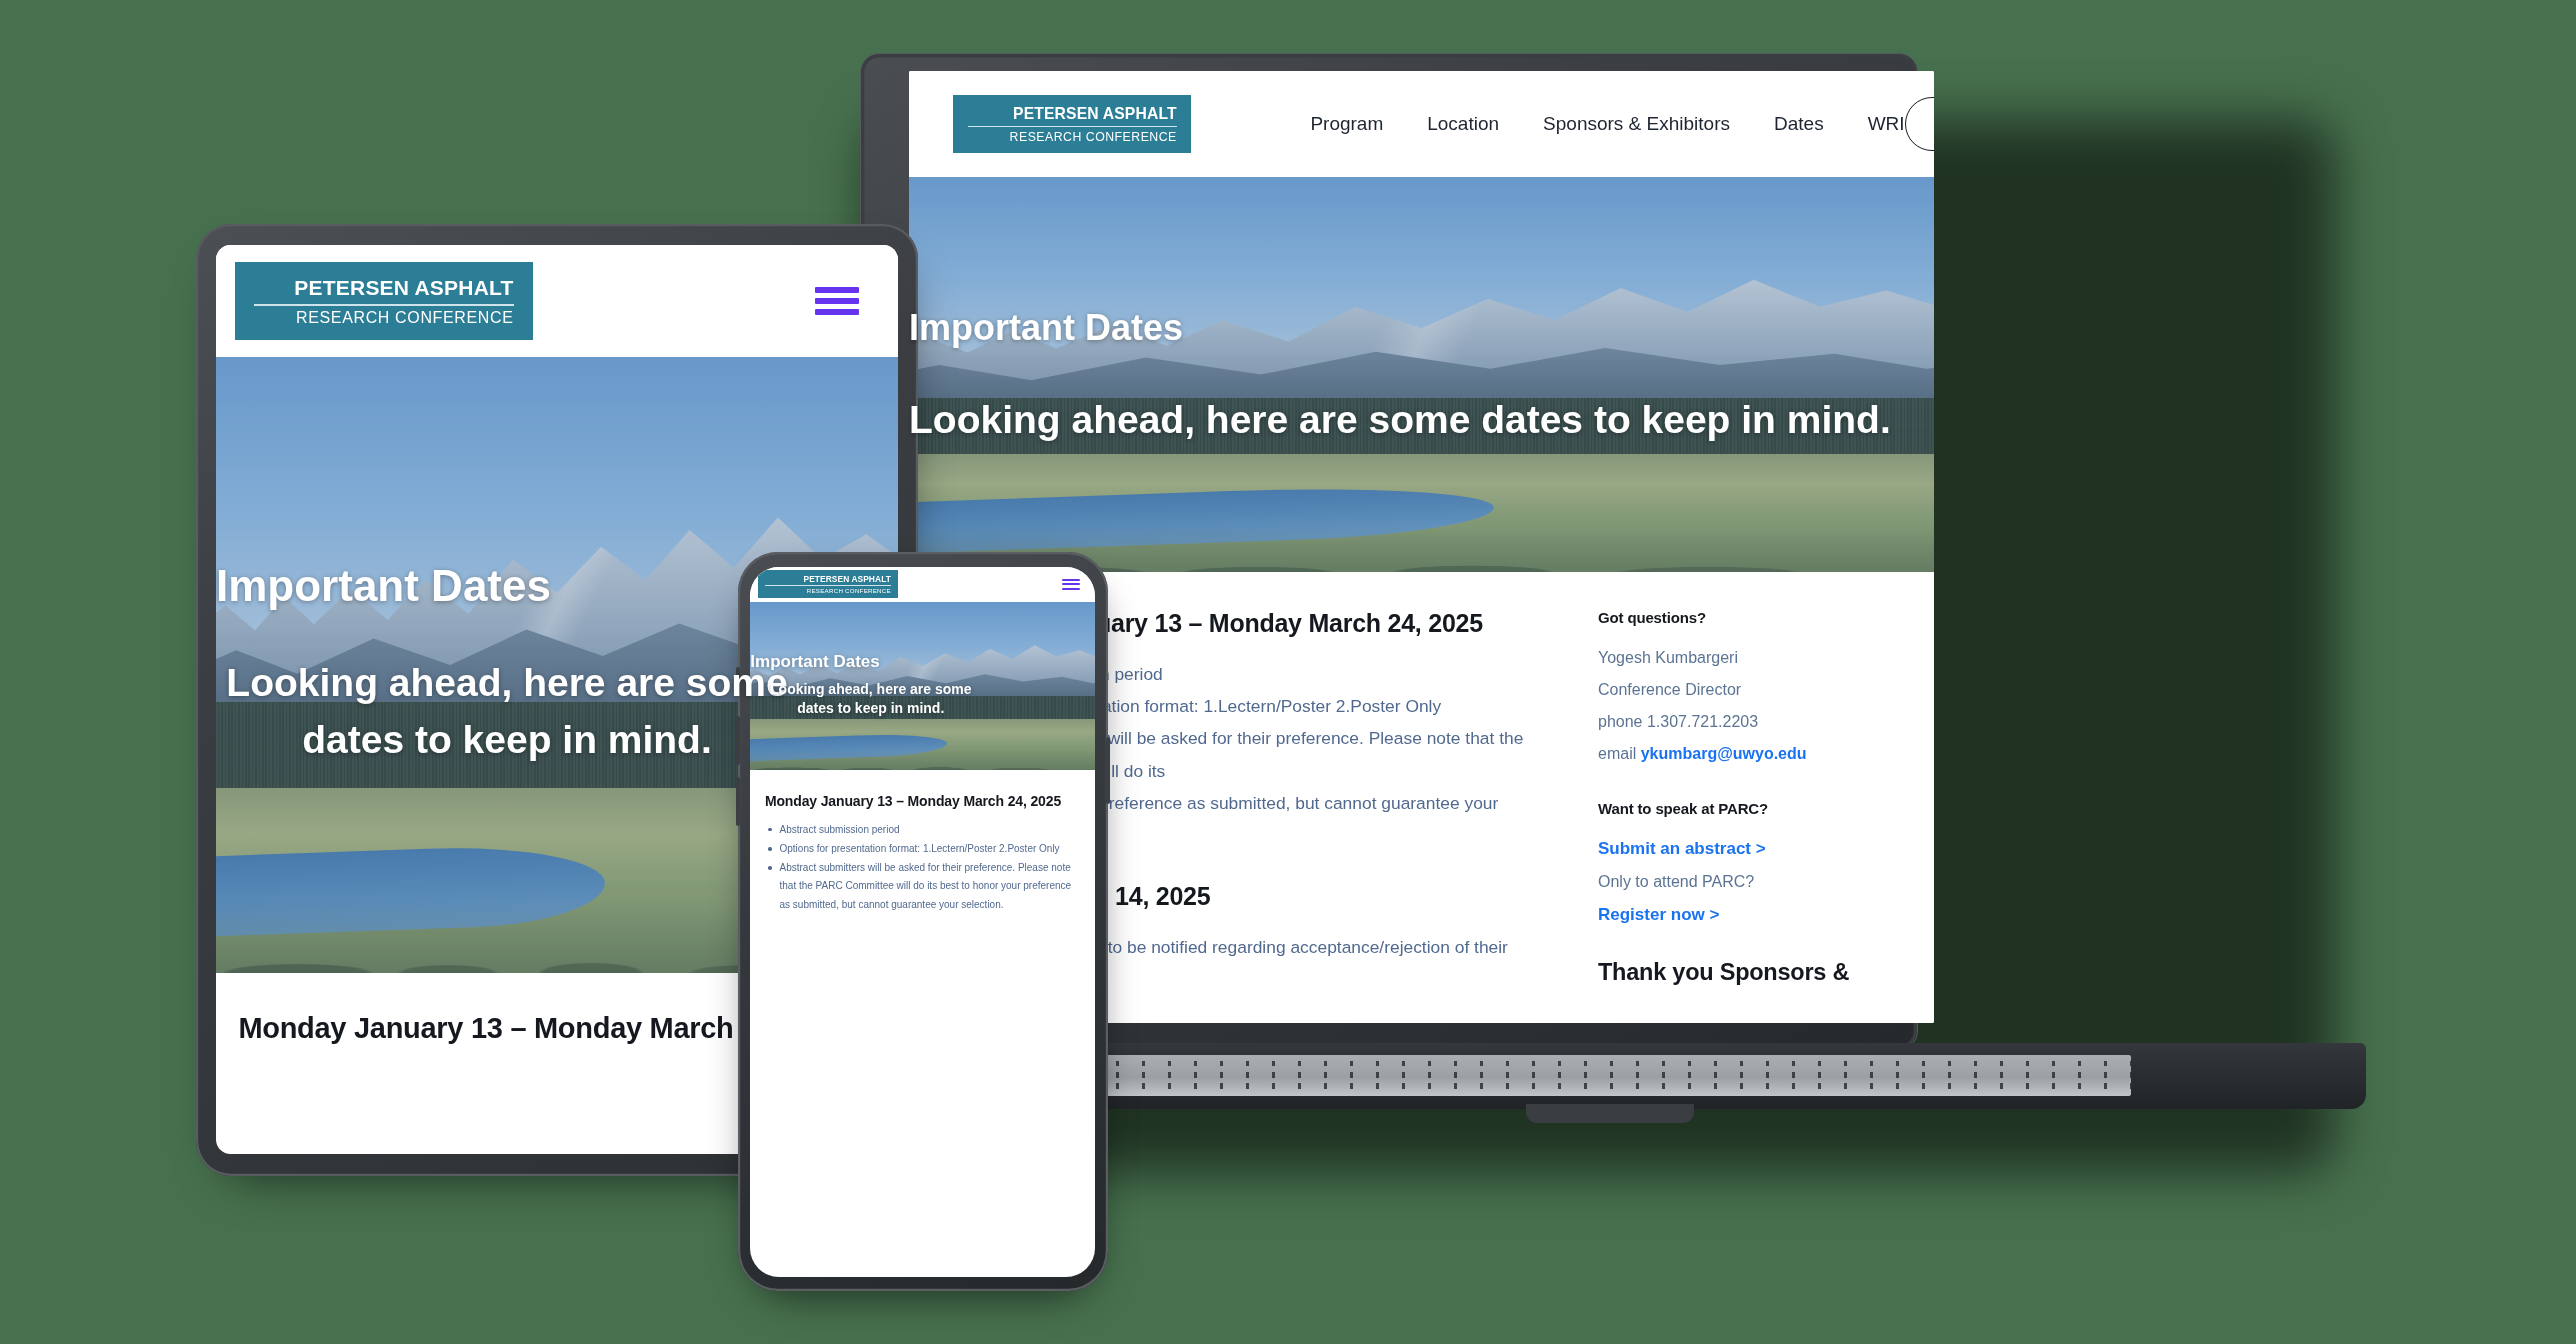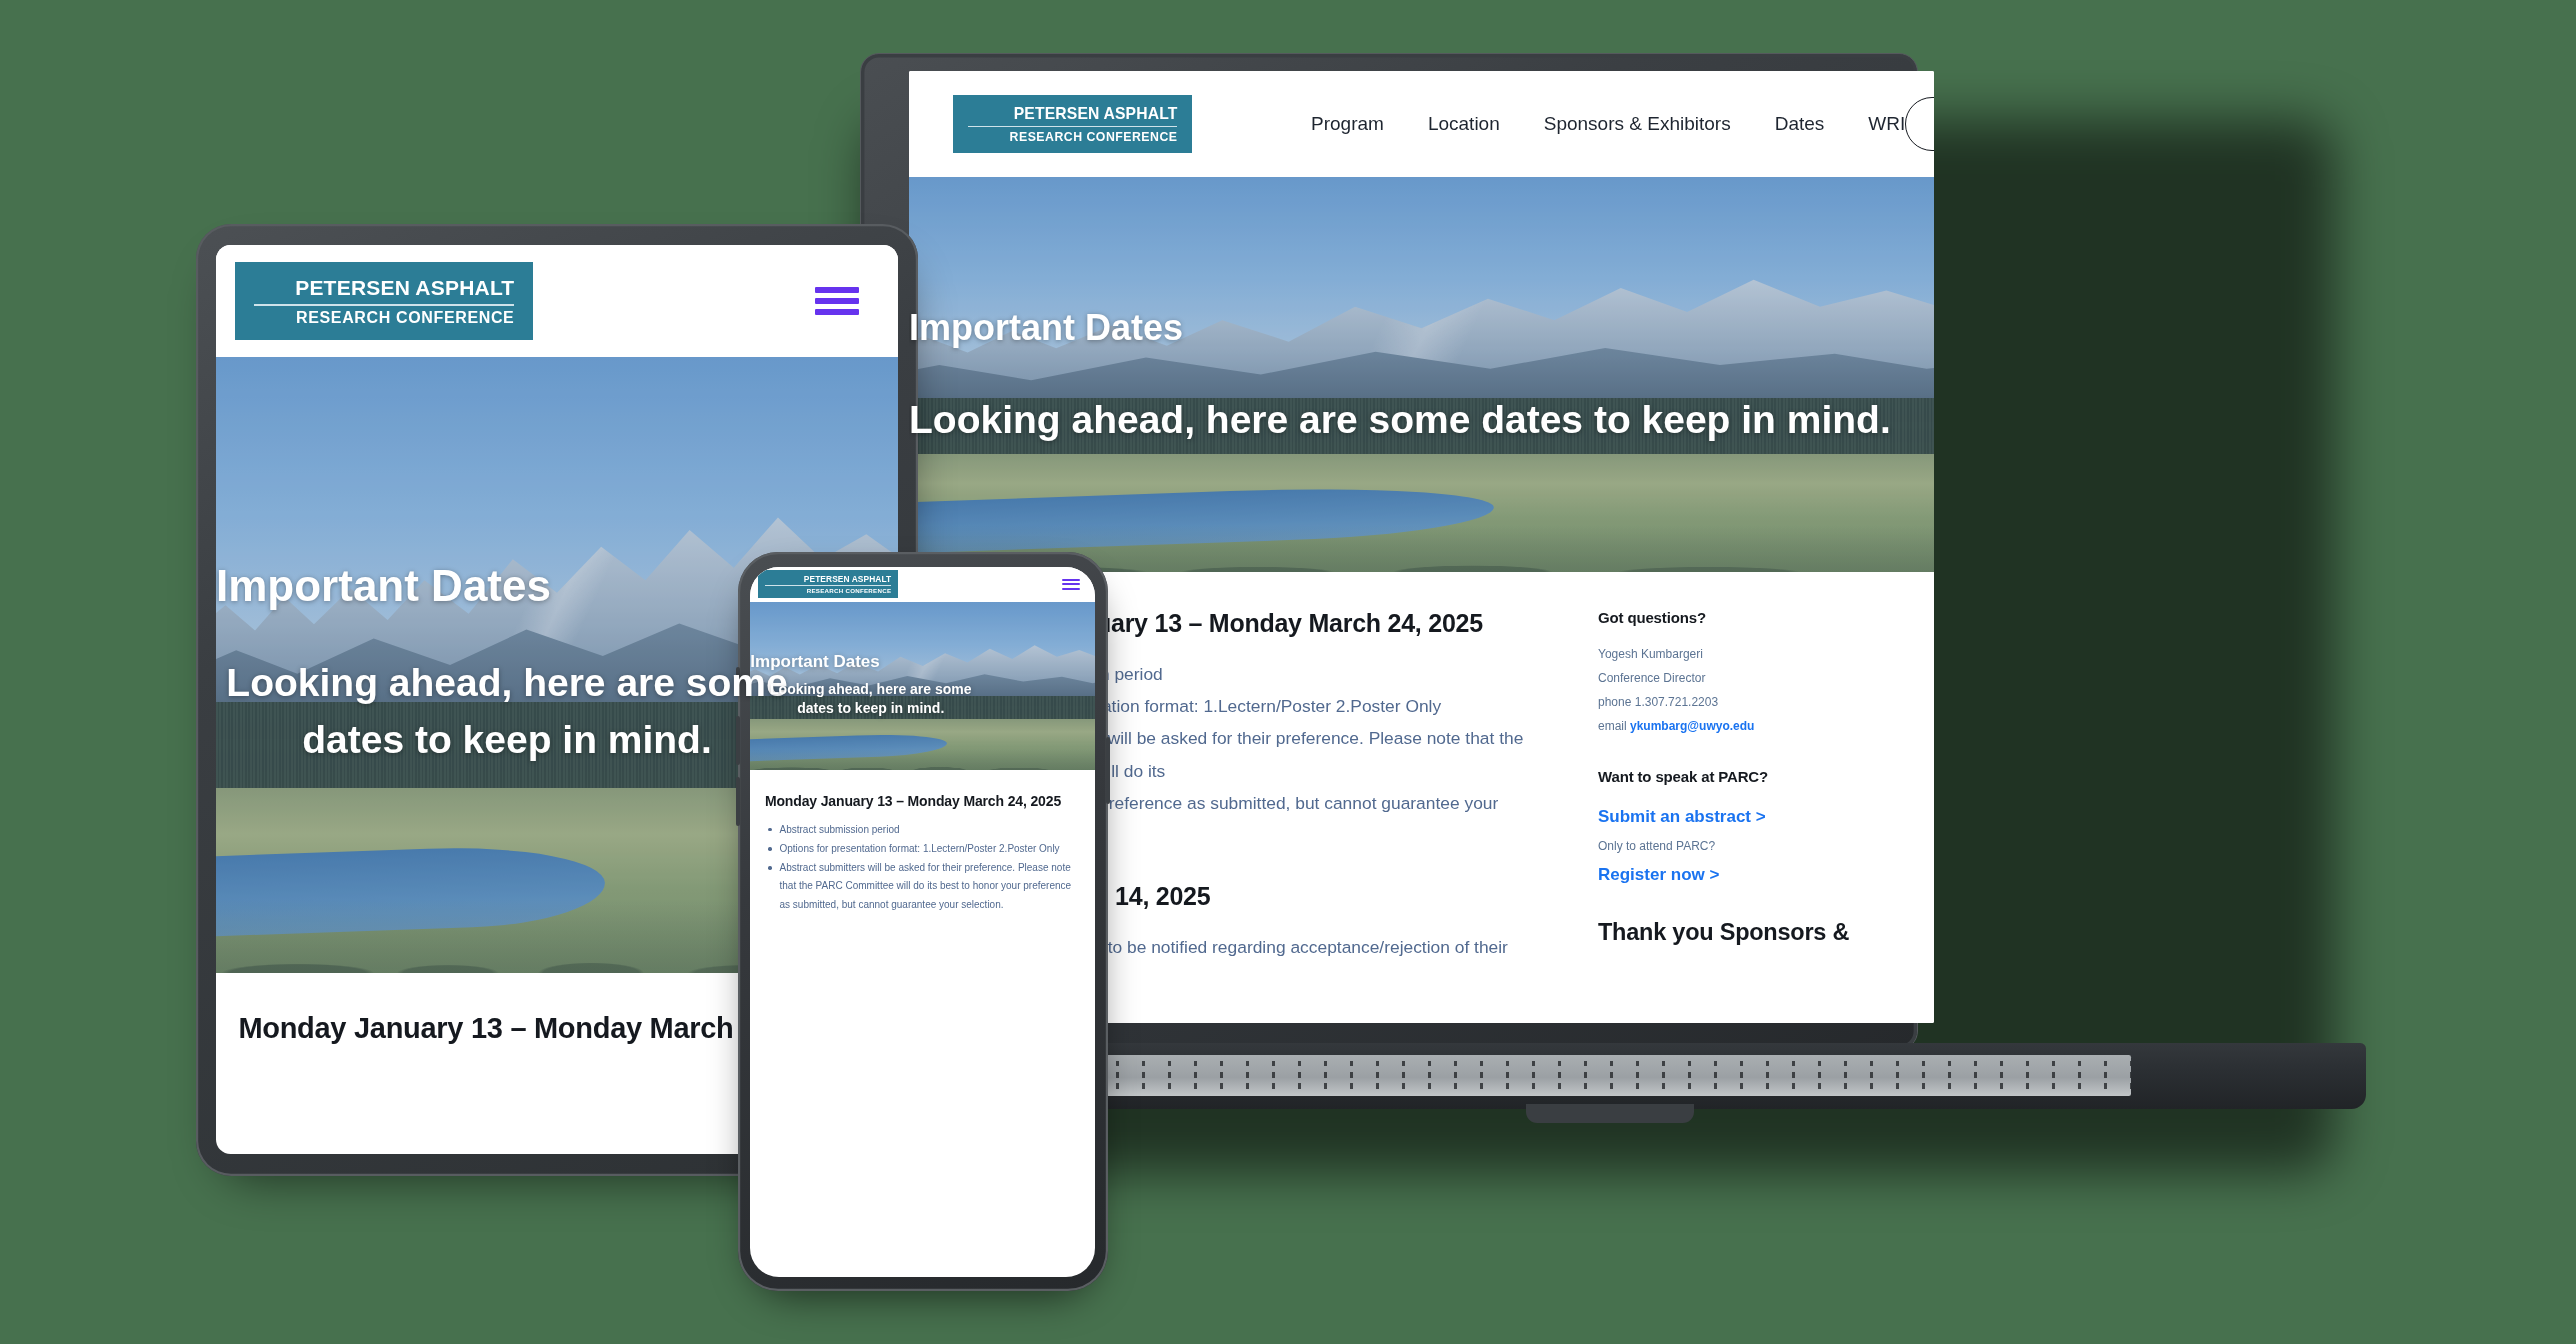--- a/index.html
+++ b/index.html
@@ -68,21 +68,21 @@
     color: #fff; text-shadow: 0 1.1px 5.6px rgba(0,0,0,.35); z-index: 5;
   }
 
   
   .logo {
     background: #2c7d96; color: #fff; display: inline-block; line-height: 1;
     text-align: right;
   }
   .logo .l1 { font-weight: 700; letter-spacing: .01em; white-space: nowrap; }
   .logo .rule { background: #cfe3ea; }
-  .logo .l2 { font-weight: 700; letter-spacing: .04em; white-space: nowrap; padding-left: 42px; }
+  .logo .l2 { font-weight: 400; letter-spacing: .04em; white-space: nowrap; padding-left: 42px; }
 
   
   .burger { display: flex; flex-direction: column; justify-content: space-between; }
   .burger span { display: block; background: #6633ee; border-radius: 1.1px; }
 
   
   #laptop { position: absolute; left: 829px; top: 53px; width: 1537px; height: 1120px; }
   #laptop .shadow {
     position: absolute; left: 39px; top: 67px; width: 1467px; height: 1053px;
     border-radius: 34px; background: rgba(0,0,0,.55); filter: blur(26px);
@@ -120,21 +120,21 @@
   #laptop .lmain { flex: 1 1 auto; min-width: 0; }
   #laptop .lside { width: 291px; flex: 0 0 291px; }
   #laptop h3.dt { font-size: 25px; color: #15191f; font-weight: 700; margin-bottom: 20px; letter-spacing:-.01em; }
   #laptop ul.bl { list-style: none; margin-bottom: 31px; }
   #laptop ul.bl li { font-size: 17.4px; line-height: 1.85; color: #51698f; }
   #laptop .side-h { font-size: 15px; font-weight: 700; color: #15191f; margin-bottom: 15.7px; letter-spacing:-.01em; }
   #laptop .side-h.spaced { margin-top: 30px; }
   #laptop .side-p { font-size: 17px; line-height: 2.0; color: #5c7493; }
   #laptop .side-p a, #laptop .side-link { color: #1a73f0; text-decoration: none; font-weight: 700; }
   #laptop .side-link { display: block; font-size: 17px; line-height: 2.0; }
-  #laptop .side-plain { display: block; font-size: 12px; line-height: 2.0; color: #5c7493; }
+  #laptop .side-plain { display: block; font-size: 16px; line-height: 2.0; color: #5c7493; }
   #laptop .side-thanks { font-size: 23.5px; font-weight: 700; color: #15191f; margin-top: 27px; letter-spacing:-.01em; }
   #laptop .base {
     position: absolute; left: 0; top: 990px; width: 1537px; height: 66px;
     background: linear-gradient(#34383c 0%, #2b2f33 40%, #212427 100%);
     border-radius: 5.6px 5.6px 14.6px 14.6px;
   }
   #laptop .keys {
     position: absolute; left: 235px; top: 1002px; width: 1067px; height: 41px;
     background: linear-gradient(#a9aeb1 0%, #9ba0a4 55%, #c2c6c8 100%);
     border-radius: 2.2px;

